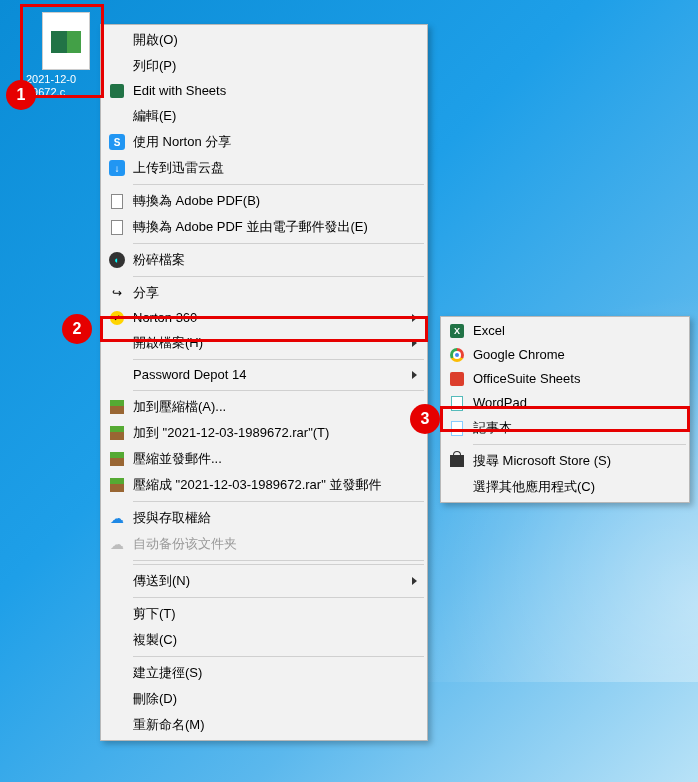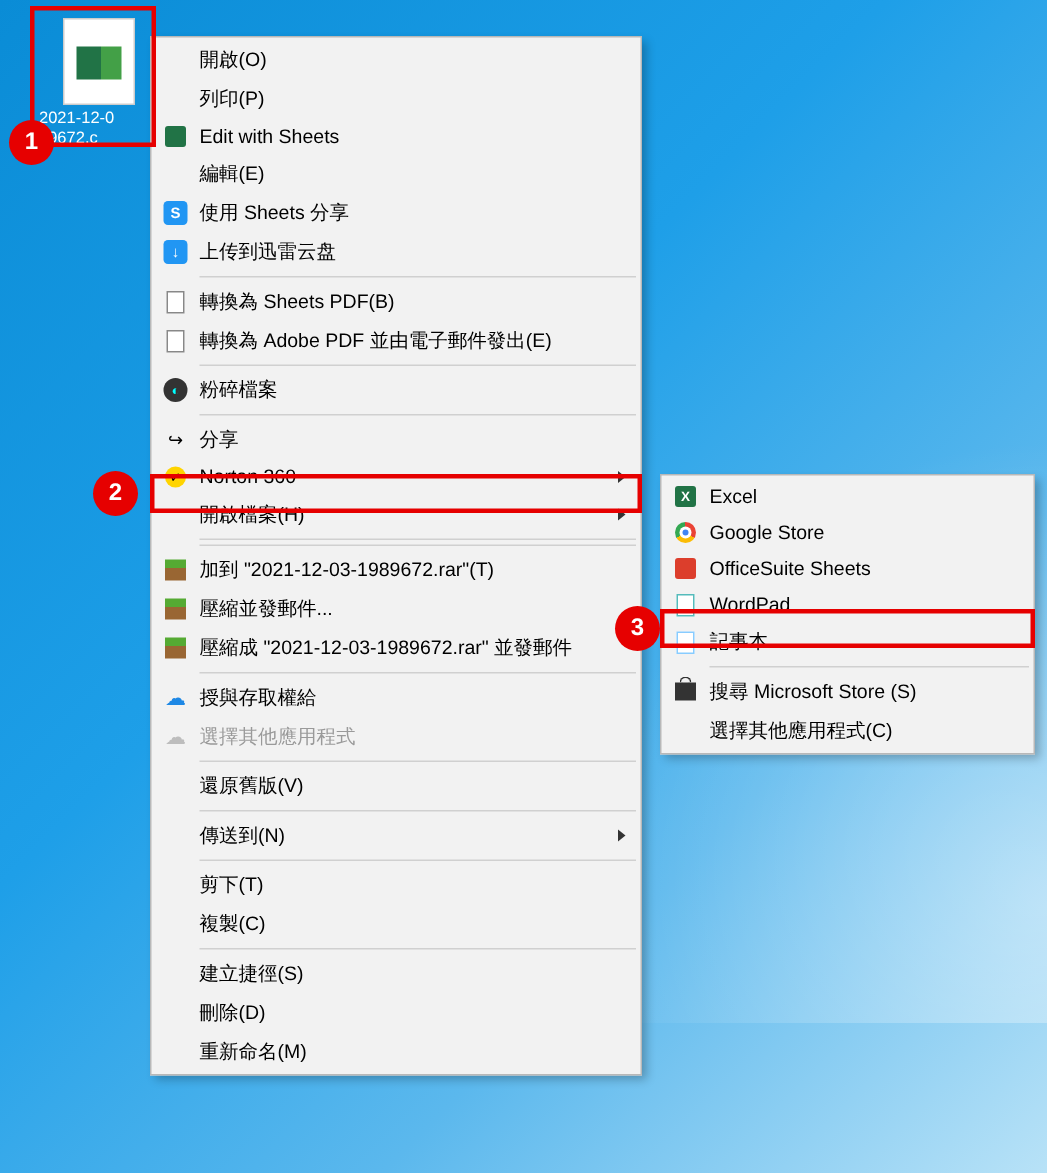--- a/index.html
+++ b/index.html
@@ -163,32 +163,32 @@
       <span class="ico">
         <span class="square-green" style="width:14px;height:14px"></span>
       </span>
       <span>Edit with Sheets</span>
     </div>
     <div class="item">
       <span>編輯(E)</span>
     </div>
     <div class="item">
       <span class="ico square-blue">S</span>
-      <span>使用 Sheets 分享</span>
+      <span>使用 Norton 分享</span>
     </div>
     <div class="item">
       <span class="ico square-blue">↓</span>
       <span>上传到迅雷云盘</span>
     </div>
     <div class="sep"></div>
     <div class="item">
       <span class="ico">
         <span class="doc-white"></span>
       </span>
-      <span>轉換為 Sheets PDF(B)</span>
+      <span>轉換為 Adobe PDF(B)</span>
     </div>
     <div class="item">
       <span class="ico">
         <span class="doc-white"></span>
       </span>
       <span>轉換為 Adobe PDF 並由電子郵件發出(E)</span>
     </div>
     <div class="sep"></div>
     <div class="item">
       <span class="ico circle-dark">
@@ -206,25 +206,35 @@
         <span style="background:#ffd400;width:14px;height:14px;border-radius:50%;display:flex;align-items:center;justify-content:center;font-size:9px">✓</span>
       </span>
       <span>Norton 360</span>
       <span class="arrow"></span>
     </div>
     <div class="item">
       <span>開啟檔案(H)</span>
       <span class="arrow"></span>
     </div>
     <div class="sep"></div>
+    <div class="item">
+      <span>Password Depot 14</span>
+      <span class="arrow"></span>
+    </div>
     <div class="sep"></div>
     <div class="item">
       <span class="ico">
         <span style="width:14px;height:14px;background:linear-gradient(#5a3 40%,#963 40%)"></span>
       </span>
+      <span>加到壓縮檔(A)...</span>
+    </div>
+    <div class="item">
+      <span class="ico">
+        <span style="width:14px;height:14px;background:linear-gradient(#5a3 40%,#963 40%)"></span>
+      </span>
       <span>加到 "2021-12-03-1989672.rar"(T)</span>
     </div>
     <div class="item">
       <span class="ico">
         <span style="width:14px;height:14px;background:linear-gradient(#5a3 40%,#963 40%)"></span>
       </span>
       <span>壓縮並發郵件...</span>
     </div>
     <div class="item">
       <span class="ico">
@@ -236,26 +246,23 @@
     <div class="item">
       <span class="ico">
         <span style="color:#1e88e5;font-size:14px">☁</span>
       </span>
       <span>授與存取權給</span>
     </div>
     <div class="item dim">
       <span class="ico">
         <span style="color:#bdbdbd;font-size:14px">☁</span>
       </span>
-      <span>選擇其他應用程式</span>
-    </div>
-    <div class="sep"></div>
-    <div class="item">
-      <span>還原舊版(V)</span>
-    </div>
+      <span>自动备份该文件夹</span>
+    </div>
+    <div class="sep"></div>
     <div class="sep"></div>
     <div class="item">
       <span>傳送到(N)</span>
       <span class="arrow"></span>
     </div>
     <div class="sep"></div>
     <div class="item">
       <span>剪下(T)</span>
     </div>
     <div class="item">
@@ -280,21 +287,21 @@
       </span>
       <span>Excel</span>
     </div>
     <div class="item">
       <span class="ico">
         <span style="width:14px;height:14px;border-radius:50%;background:conic-gradient(#ea4335 0 120deg,#fbbc05 120deg 240deg,#34a853 240deg 360deg);position:relative">
           <span style="position:absolute;inset:3px;background:#fff;border-radius:50%"></span>
           <span style="position:absolute;inset:5px;background:#4285f4;border-radius:50%"></span>
         </span>
       </span>
-      <span>Google Store</span>
+      <span>Google Chrome</span>
     </div>
     <div class="item">
       <span class="ico">
         <span class="square-red" style="width:14px;height:14px"></span>
       </span>
       <span>OfficeSuite Sheets</span>
     </div>
     <div class="item">
       <span class="ico">
         <span class="doc-white" style="border-color:#5bb"></span>

